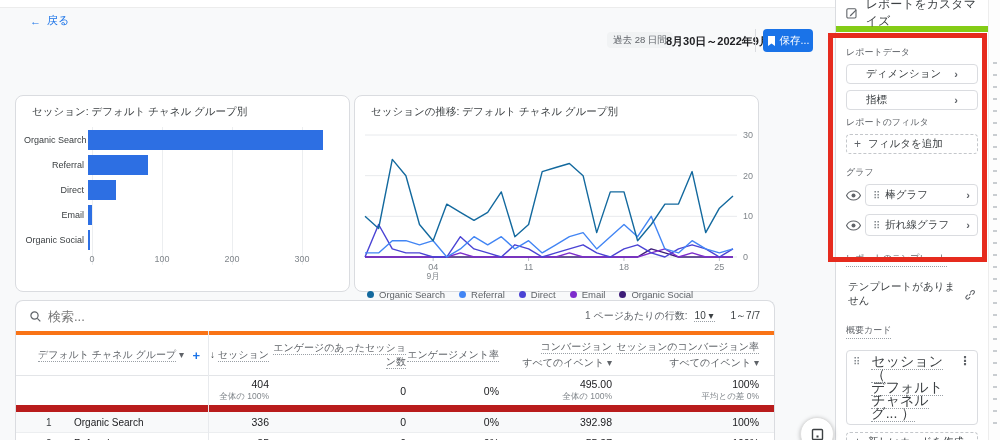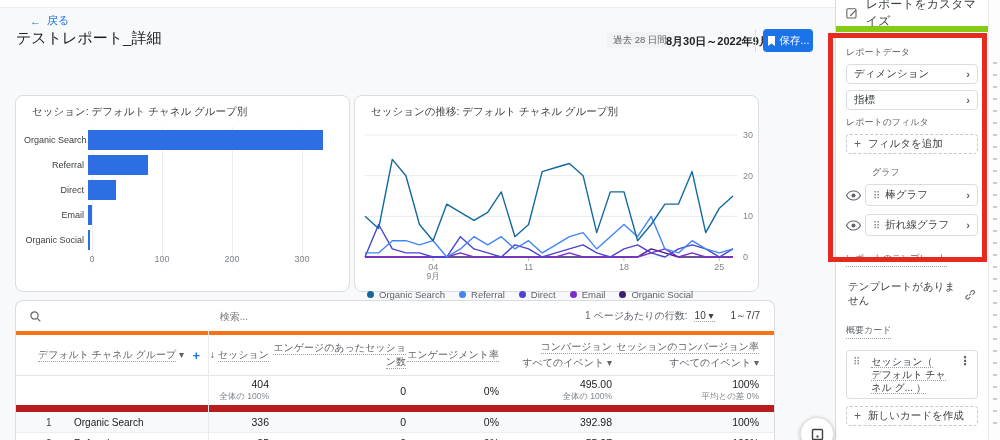--- a/index.html
+++ b/index.html
@@ -43,21 +43,21 @@
 
   
   .line-wrap { position:relative; margin:2px 2px 0 6px; }
   .legend { display:flex; gap:14px; padding:4px 0 0 12px; align-items:center; }
   .legend-item { display:flex; gap:5px; align-items:center; font-size:9.5px; color:#5f6368; }
   .legend-dot { width:7px; height:7px; border-radius:50%; }
 
   
   .search-row { display:flex; align-items:center; height:30px; padding:0 14px; }
   .search-box { display:flex; align-items:center; gap:7px; flex:1; }
-  .search-box input { border:none; outline:none; font-size:10px; color:#3c4043; background:transparent; width:200px;text-align:right; }
+  .search-box input { border:none; outline:none; font-size:13px; color:#3c4043; background:transparent; width:200px; }
   .pager { display:flex; align-items:center; gap:6px; font-size:10px; color:#5f6368; }
   .pager .rpp-val { color:#3c4043; border-bottom:1px dotted #9aa0a6; padding:0 1px; cursor:pointer; }
   .pager .range { margin-left:10px; color:#3c4043; }
 
   .thead { display:flex; align-items:center; border-top:4px solid #f97316; border-bottom:1px solid #e3e5e8;
            padding:5px 15px 5px 0; font-size:10px; color:#5f6368; min-height:32px; }
   .col { text-align:right; }
   .c1 { flex:1; position:relative; text-align:center; }
   .c2 { width:63px; } .c3 { width:137px; } .c4 { width:93px; } .c5 { width:113px; } .c6 { width:147px; }
   .dotu { border-bottom:1px dotted #9aa0a6; padding-bottom:1px; }
@@ -77,38 +77,38 @@
   
   .sidebar { position:absolute; left:835px; top:0; width:153px; height:440px; background:#fff;
              border-left:1px solid #dadce0; }
   .sb-header { display:flex; align-items:center; gap:8px; height:32px; padding:0 10px;
                border-bottom:6px solid #84cc16; }
   .sb-header span { font-size:12px; font-weight:500; color:#3c4043; }
   .sb-body { padding:8px 10px 0 10px; }
   .sb-label { font-size:9px; color:#5f6368; margin:6px 0 5px 0; }
   .sb-label.link { display:inline-block; border-bottom:1px dotted #9aa0a6; padding-bottom:1px; }
   .sb-btn { height:20px; border:1px solid #dadce0; border-radius:4px; background:#fff; width:100%;
-            display:flex; align-items:center; justify-content:space-between; padding:0 7px;
+            display:flex; align-items:center; justify-content:space-between; padding:0 19px;
             font-size:10.5px; color:#3c4043; margin-bottom:6px; cursor:pointer; }
   .sb-btn .chev { color:#5f6368; font-size:11px; font-weight:700; }
   .sb-dashed { height:20px; border:1px dashed #c4c7cb; border-radius:4px; background:#fff; width:100%;
                display:flex; align-items:center; gap:7px; padding:0 7px; font-size:10.5px; color:#3c4043;
                margin-bottom:6px; cursor:pointer; }
   .sb-dashed .plus { color:#5f6368; font-size:12px; }
   .chart-row { display:flex; align-items:center; gap:4px; margin-bottom:8px; }
   .eye { flex:0 0 15px; color:#5f6368; }
   .chart-btn { flex:1; height:22px; border:1px solid #dadce0; border-radius:4px; display:flex; align-items:center;
                padding:0 7px; font-size:10.5px; color:#3c4043; cursor:pointer; }
   .drag { color:#80868b; font-size:10px; margin-right:6px; letter-spacing:-1px; }
   .chart-btn .chev { margin-left:auto; color:#5f6368; font-size:11px; font-weight:700; }
   .tmpl-row { display:flex; align-items:center; justify-content:space-between; margin:8px 2px 10px 2px;
               font-size:10.5px; color:#3c4043; }
   .sum-card { border:1px solid #dadce0; border-radius:4px; padding:4px 6px; display:flex; align-items:flex-start;
               gap:6px; margin:6px 0 7px 0; cursor:pointer; }
-  .sum-text { flex:1; font-size:10px; color:#3c4043; line-height:13px; }
+  .sum-text { flex:1; font-size:14px; color:#3c4043; line-height:13px; }
   .sum-text span { border-bottom:1px dotted #9aa0a6; }
   .kebab { color:#5f6368; font-size:12px; font-weight:700; line-height:12px; }
 
   
   .scroll-strip { position:absolute; left:988px; top:0; width:12px; height:440px; background:#fdfdfd;
                   border-left:1px solid #ededed; }
   .scroll-strip::after { content:""; position:absolute; left:4px; top:62px; width:4px; height:370px;
         background:repeating-linear-gradient(to bottom, #c9cdd1 0 2px, transparent 2px 12px); }
 
   
@@ -122,21 +122,20 @@
 <body>
 
 <div class="app">
   <div class="topstrip"></div>
   <div class="main-bg"></div>
 
   <div class="back-link">
     <span>←</span>
     <span>戻る</span>
   </div>
-  <div class="page-title">テストレポート_詳細</div>
   <div class="date-chip">過去 28 日間</div>
   <div class="date-text">8月30日～2022年9月26日</div>
   <div class="vline"></div>
   <button class="save-btn">
     <svg width="9" height="10" viewBox="0 0 9 10">
         <path d="M1 0h7v10L4.5 7.5 1 10z" fill="#fff"></path>
       </svg>
     <span>保存...</span>
   </button>
 
@@ -343,21 +342,21 @@
         <span>指標</span>
           <span class="chev">›</span>
       </button>
 
       <div class="sb-label" style="margin-top:2px;">レポートのフィルタ</div>
       <button class="sb-dashed">
         <span class="plus">+</span>
           <span>フィルタを追加</span>
       </button>
 
-      <div class="sb-label" style="margin-top:12px;margin-left:26px;">グラフ</div>
+      <div class="sb-label" style="margin-top:12px;">グラフ</div>
       <div class="chart-row">
         <svg class="eye" width="15" height="11" viewBox="0 0 15 11">
             <path d="M7.5 1C4.3 1 1.7 3 .5 5.5 1.7 8 4.3 10 7.5 10s5.8-2 7-4.5C13.3 3 10.7 1 7.5 1z" fill="none" stroke="#5f6368" stroke-width="1.1"></path>
             <circle cx="7.5" cy="5.5" r="2" fill="#5f6368"></circle>
           </svg>
         <div class="chart-btn">
           <span class="drag">⠿</span>
           <span>棒グラフ</span>
           <span class="chev">›</span>
         </div>

